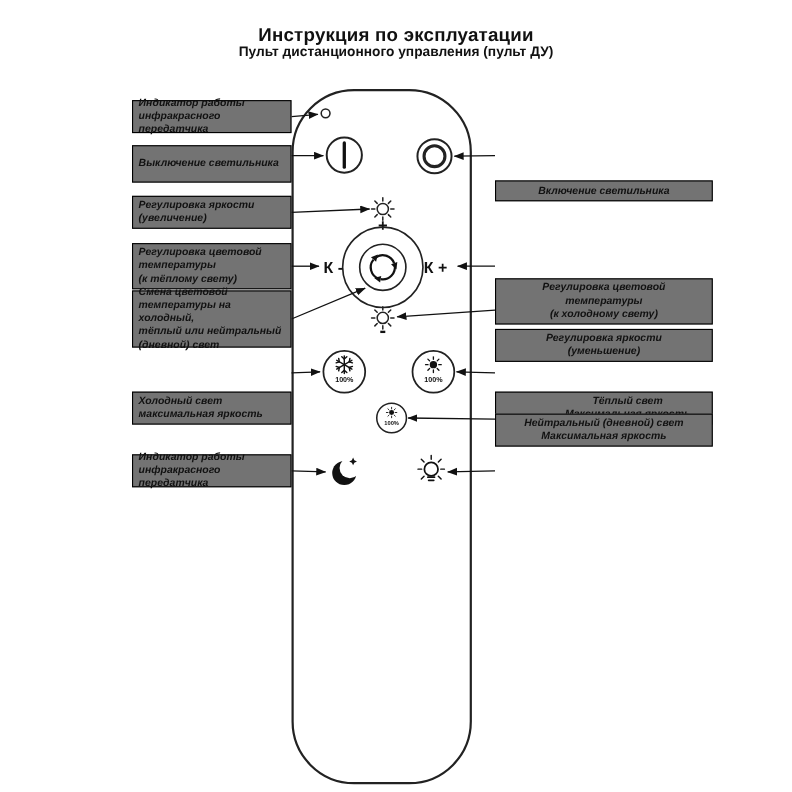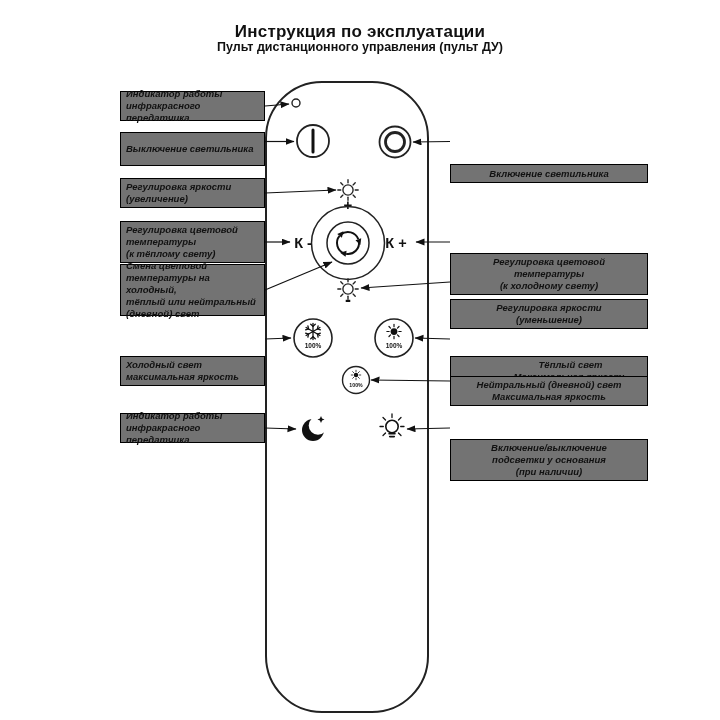--- a/index.html
+++ b/index.html
@@ -211,19 +211,14 @@
 (уменьшение)</span>
     </div>
   <div class="box right" style="top:324px;height:30px;padding-left:48px;">
       <span>Тёплый свет
 Максимальная яркость</span>
     </div>
   <div class="box right" style="top:344px;height:30px;">
       <span>Нейтральный (дневной) свет
 Максимальная яркость</span>
     </div>
-  <div class="box right" style="top:407px;height:42px;">
-      <span>Включение/выключение
-подсветки у основания
-(при наличии)</span>
-    </div>
 
 </div>
 
 </body></html>

